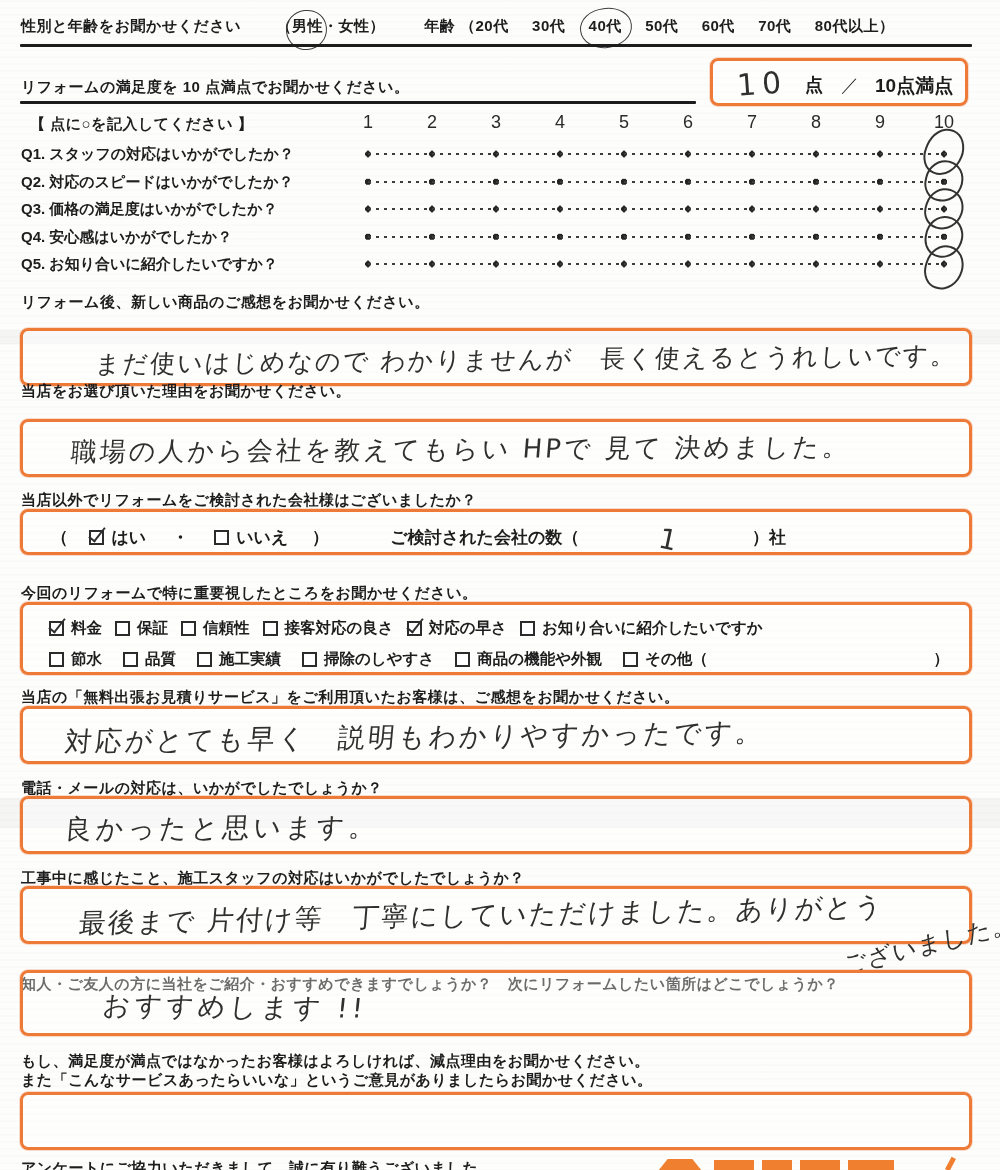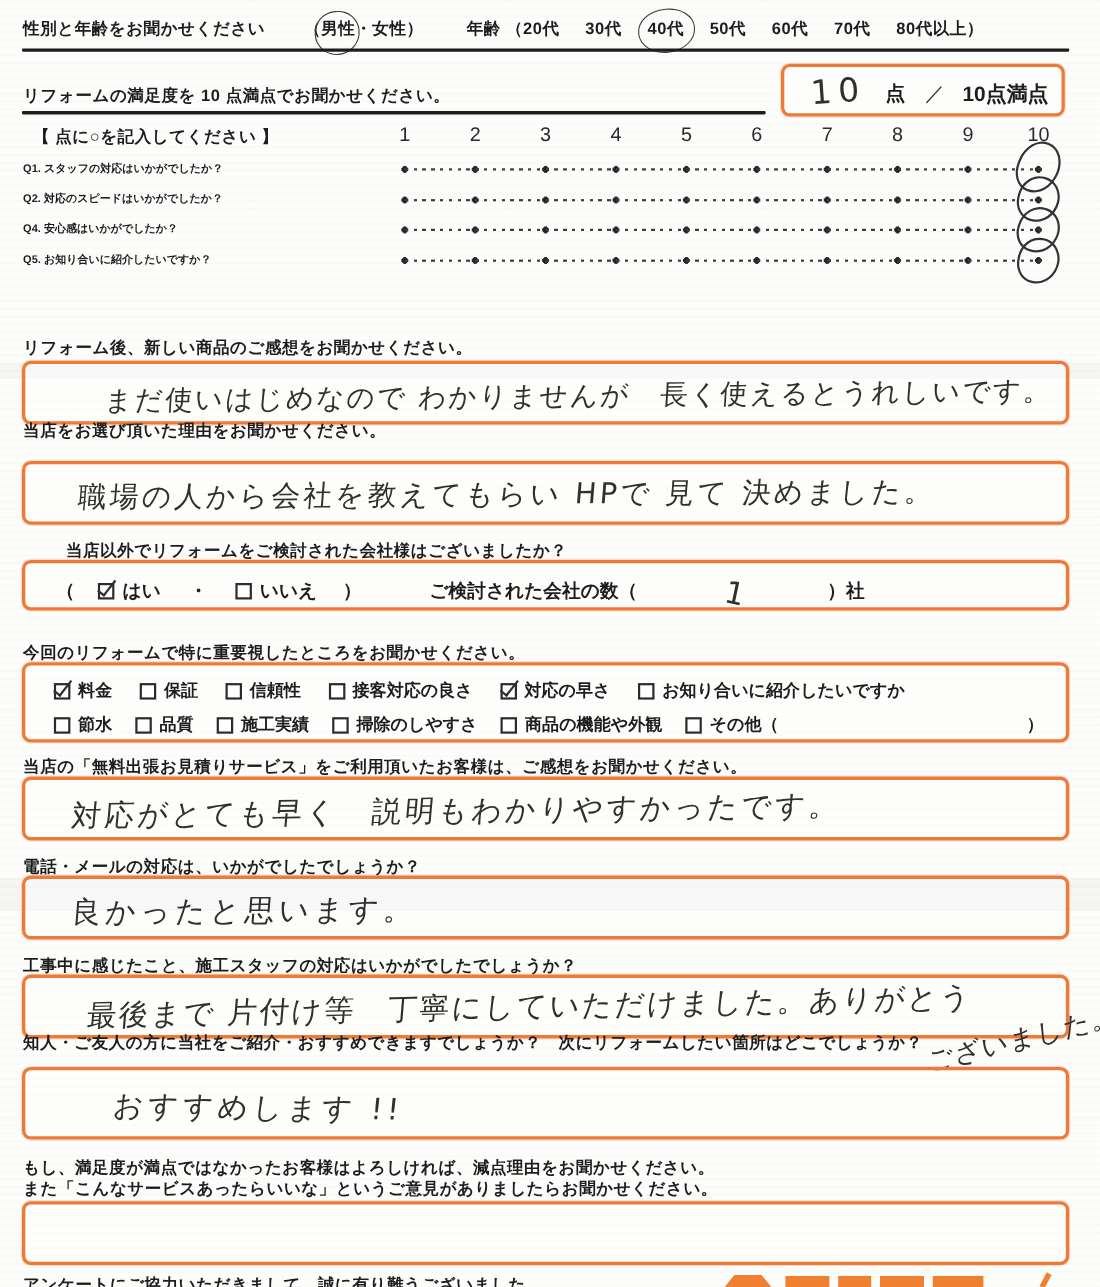--- a/index.html
+++ b/index.html
@@ -23,21 +23,21 @@
   .cb { position:relative; display:inline-block; width:15px; height:15px; border:2px solid #2b2b2b; margin-right:7px; vertical-align:-2px; background:#fff; }
   .cb.checked::after { content:""; position:absolute; left:2px; top:-8px; width:6px; height:16px;
     border-right:2.2px solid #2f2f2f; border-bottom:2.2px solid #2f2f2f; transform:rotate(38deg); }
   .cb-item { display:inline-flex; align-items:center; font-size:15.5px; font-weight:700; white-space:nowrap; }
   
   .grid { position:absolute; left:0; top:112px; width:1000px; height:178px; }
   .scale-row { position:absolute; left:336px; top:0; width:640px; display:flex; }
   .scale-row span { width:64px; text-align:center; font-size:18px; font-weight:500; color:#2a2a2a; }
   .rating-rows { position:absolute; left:0; top:28px; width:1000px; }
   .rating-row { position:relative; height:27.6px; }
-  .q-label { position:absolute; left:21px; top:0; line-height:27.6px; font-size:10px; font-weight:700; white-space:nowrap;text-align:center; }
+  .q-label { position:absolute; left:21px; top:0; line-height:27.6px; font-size:15px; font-weight:700; white-space:nowrap;text-align:center; }
   .dotline { position:absolute; left:336px; top:0; width:640px; height:27.6px;
     background-image:
       repeating-linear-gradient(90deg,#3c3c3c 0 3px, transparent 3px 8px),
       radial-gradient(circle 3px at 32px 50%, #262626 98%, transparent);
     background-size:578px 2px, 64px 27.6px;
     background-position:32px 13px, 0 0;
     background-repeat:no-repeat, repeat-x; }
   .score-circle { position:absolute; top:-7px; width:38px; height:42px; border:2px solid #333;
     border-radius:52% 48% 55% 45%; background:transparent; }
   .rating-row:nth-child(1) .score-circle { transform:rotate(22deg); top:-12px; height:48px; }
@@ -107,45 +107,51 @@
             <span class="score-circle" style="left: 589px;"></span>
           </span>
       </div>
       <div class="rating-row">
         <span class="q-label">Q2. 対応のスピードはいかがでしたか？</span>
         <span class="dotline">
             <span class="score-circle" style="left: 589px;"></span>
           </span>
       </div>
       <div class="rating-row">
+        <span class="q-label">Q3. 価格の満足度はいかがでしたか？</span>
+        <span class="dotline">
+            <span class="score-circle" style="left: 589px;"></span>
+          </span>
+      </div>
+      <div class="rating-row">
         <span class="q-label">Q4. 安心感はいかがでしたか？</span>
         <span class="dotline">
             <span class="score-circle" style="left: 589px;"></span>
           </span>
       </div>
       <div class="rating-row">
         <span class="q-label">Q5. お知り合いに紹介したいですか？</span>
         <span class="dotline">
             <span class="score-circle" style="left: 589px;"></span>
           </span>
       </div>
     </div>
   </div>
 
-  <div class="lbl" style="top:307px;">リフォーム後、新しい商品のご感想をお聞かせください。</div>
+  <div class="lbl" style="top:293px;">リフォーム後、新しい商品のご感想をお聞かせください。</div>
   <div class="obox" style="top:328px;height:58px;">
     <span class="hw" style="position:absolute;left:72px;top:12px;font-size:25px;letter-spacing:2px;transform:rotate(-0.6deg) skewX(-4deg);">まだ使いはじめなので わかりませんが　長く使えるとうれしいです。</span>
   </div>
 
   <div class="lbl" style="top:382px;">当店をお選び頂いた理由をお聞かせください。</div>
   <div class="obox" style="top:419px;height:58px;">
     <span class="hw" style="position:absolute;left:48px;top:10px;font-size:26px;letter-spacing:3px;transform:rotate(-0.4deg) skewX(-5deg);">職場の人から会社を教えてもらい HPで 見て 決めました。</span>
   </div>
 
-  <div class="lbl" style="top:491px;margin-left:39px;">当店以外でリフォームをご検討された会社様はございましたか？</div>
+  <div class="lbl" style="top:491px;">当店以外でリフォームをご検討された会社様はございましたか？</div>
   <div class="obox" style="top:509px;height:46px;">
     <div style="position:absolute;left:28px;top:11px;font-size:17px;font-weight:700;white-space:nowrap;">
       <span>（</span>
       <span style="display:inline-block;width:12px;"></span>
       <span class="cb checked"></span><span>はい</span>
       <span style="display:inline-block;width:16px;"></span>
       <span>・</span>
       <span style="display:inline-block;width:16px;"></span>
       <span class="cb"></span><span>いいえ</span>
       <span style="display:inline-block;width:14px;"></span>
@@ -154,21 +160,21 @@
       <span>ご検討された会社の数（</span>
       <span style="display:inline-block;width:70px;"></span>
       <span class="hw" style="display:inline-block;font-size:28px;transform:rotate(12deg);vertical-align:-6px;">1</span>
       <span style="display:inline-block;width:66px;"></span>
       <span>）社</span>
     </div>
   </div>
 
   <div class="lbl" style="top:584px;">今回のリフォームで特に重要視したところをお聞かせください。</div>
   <div class="obox" style="top:602px;height:73px;">
-    <div style="position:absolute;left:26px;top:13px;display:flex;gap:25px;">
+    <div style="position:absolute;left:26px;top:13px;display:flex;gap:13px;">
       <span class="cb-item">
           <span class="cb checked"></span>
           <span>料金</span>
         </span>
       <span class="cb-item">
           <span class="cb"></span>
           <span>保証</span>
         </span>
       <span class="cb-item">
           <span class="cb"></span>
@@ -225,21 +231,21 @@
   <div class="obox" style="top:796px;height:58px;">
     <span class="hw" style="position:absolute;left:42px;top:11px;font-size:27px;letter-spacing:4px;transform:rotate(-0.5deg) skewX(-5deg);">良かったと思います。</span>
   </div>
 
   <div class="lbl" style="top:869px;">工事中に感じたこと、施工スタッフの対応はいかがでしたでしょうか？</div>
   <div class="obox" style="top:886px;height:58px;">
     <span class="hw" style="position:absolute;left:56px;top:8px;font-size:27px;letter-spacing:2px;transform:rotate(-1.2deg) skewX(-6deg);">最後まで 片付け等　丁寧にしていただけました。ありがとう</span>
   </div>
   <span class="hw" style="position:absolute;left:840px;top:928px;font-size:24px;letter-spacing:1px;transform:rotate(-14deg) skewX(-6deg);">ございました。</span>
 
-  <div class="lbl" style="top:939px;">知人・ご友人の方に当社をご紹介・おすすめできますでしょうか？　次にリフォームしたい箇所はどこでしょうか？</div>
+  <div class="lbl" style="top:975px;">知人・ご友人の方に当社をご紹介・おすすめできますでしょうか？　次にリフォームしたい箇所はどこでしょうか？</div>
   <div class="obox" style="top:970px;height:66px;">
     <span class="hw" style="position:absolute;left:80px;top:16px;font-size:27px;letter-spacing:4px;transform:rotate(0.8deg) skewX(-5deg);">おすすめします !!</span>
   </div>
 
   <div class="lbl" style="top:1052px;text-align:right;">もし、満足度が満点ではなかったお客様はよろしければ、減点理由をお聞かせください。</div>
   <div class="lbl" style="top:1071px;">また「こんなサービスあったらいいな」というご意見がありましたらお聞かせください。</div>
   <div class="obox" style="top:1092px;height:58px;">
     <span class="hw" style="position:absolute;left:42px;top:12px;font-size:26px;"></span>
   </div>
 

